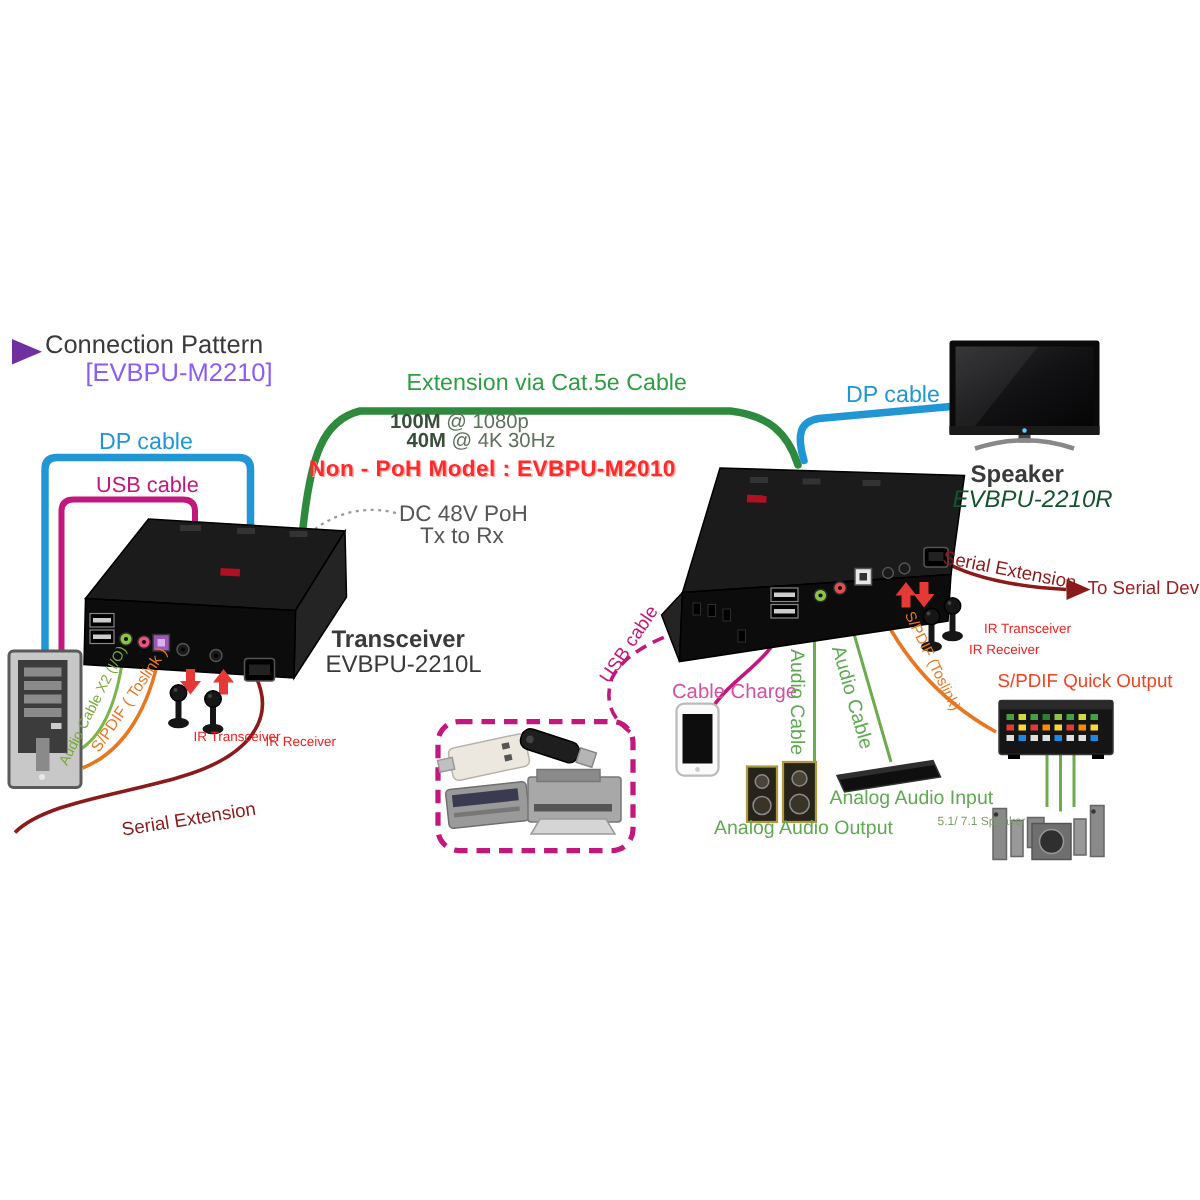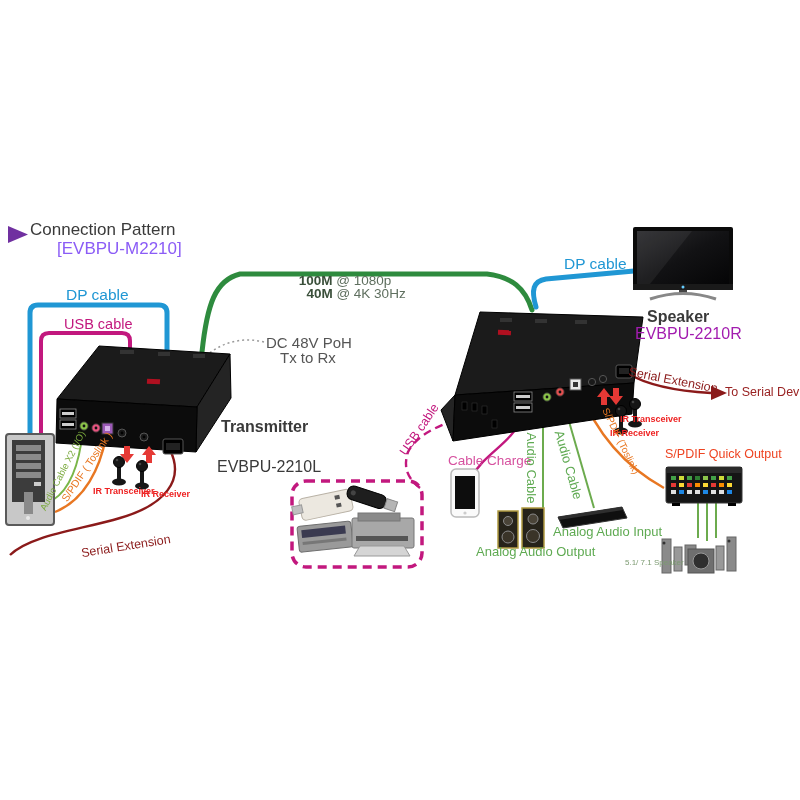--- a/index.html
+++ b/index.html
@@ -7,58 +7,58 @@
          font-family:"Liberation Sans",sans-serif;}
   .stage svg{position:absolute;left:0;top:0;}
   .lbl{position:absolute;white-space:pre;line-height:1.1;}
   .rot{transform-origin:center;}
   .blue{color:#2097d4;}
   .mag{color:#c2187e;}
   .grn{color:#2e9e44;}
   .agrn{color:#5faa52;}
   .ygrn{color:#7aa93c;}
   .org{color:#e87722;}
-  .red{color:#ee2222;font-weight:bold;}
+  .red{color:#ee2222;font-weight:normal;padding-left:36px;}
   .dred{color:#8b1a1a;}
   .b{font-weight:bold;}
   .title-main{left:30px;top:221px;font-size:17px;color:#3a3a3a;}
   .title-model{left:57px;top:240px;font-size:17px;color:#8b5cf6;}
   .ext-title{left:271px;top:247px;font-size:15.5px;}
-  .spec{top:274px;left:260px;width:170px;text-align:center;font-size:13.5px;color:#5f6f5f;}
+  .spec{top:274px;left:260px;width:170px;font-size:13.5px;color:#5f6f5f;}
   .spec2{top:287px;left:271px;}
   .spec .num{font-weight:bold;color:#3a4f3a;}
   .nonpoh{left:206px;top:305px;font-size:15px;font-weight:bold;color:#ff2a2a;
           letter-spacing:.3px;text-shadow:1px 1px 0 rgba(255,160,160,.85);}
   .poh1{left:266px;top:335px;font-size:15px;color:#555;}
   .poh2{left:280px;top:350px;font-size:15px;color:#555;}
   .txdp{left:66px;top:286px;font-size:15.5px;}
   .txusb{left:64px;top:317px;font-size:14.5px;}
   .txname{left:221px;top:418px;font-size:16px;color:#3a3a3a;}
-  .txmodel{left:217px;top:458px;font-size:16px;color:#3a3a3a;}
+  .txmodel{left:217px;top:435px;font-size:16px;color:#3a3a3a;}
   .txaudio{left:63px;top:471px;font-size:9.5px;transform:translate(-50%,-50%) rotate(-63deg);}
   .txspdif{left:87px;top:467px;font-size:10.5px;transform:translate(-50%,-50%) rotate(-56deg);}
   .txirt{left:93px;top:487px;font-size:9px;}
   .txirr{left:141px;top:490px;font-size:9px;}
   .txserial{left:126px;top:547px;font-size:12.5px;transform:translate(-50%,-50%) rotate(-9deg);}
   .rxdp{left:564px;top:255px;font-size:15.5px;}
   .rxname{left:647px;top:308px;font-size:16px;color:#3a3a3a;}
-  .rxmodel{left:635px;top:325px;font-size:16px;color:#a21caf;}
+  .rxmodel{left:635px;top:325px;font-size:16px;color:#14532d;font-style:italic;}
   .rxserial{left:673px;top:381px;font-size:12.5px;transform:translate(-50%,-50%) rotate(11deg);}
   .toserial{left:725px;top:386px;font-size:12.5px;color:#992222;}
   .rxirt{left:620px;top:415px;font-size:9px;}
   .rxirr{left:610px;top:429px;font-size:9px;}
   .rxspdif{left:621px;top:441px;font-size:10px;transform:translate(-50%,-50%) rotate(64deg);}
   .rxusb{left:420px;top:430px;font-size:12.5px;transform:translate(-50%,-50%) rotate(-56deg);}
   .qc{left:448px;top:454px;font-size:13.5px;color:#d6519f;}
   .ac1{left:531px;top:468px;font-size:13px;transform:translate(-50%,-50%) rotate(90deg);}
   .ac2{left:568px;top:465px;font-size:13px;transform:translate(-50%,-50%) rotate(74deg);}
   .aout{left:476px;top:545px;font-size:13px;}
   .ain{left:553px;top:525px;font-size:13px;}
   .spout{left:665px;top:448px;font-size:12.5px;color:#ee4422;}
-  .spk51{left:625px;top:559px;font-size:8px;color:#7d9b72;}
+  .spk51{left:625px;top:544px;font-size:8px;color:#7d9b72;}
 </style>
 </head>
 <body>
 
 <div class="stage">
 
 <svg width="800" height="800" viewBox="0 0 800 800">
   <defs>
     <linearGradient id="tvg" x1="0" y1="0" x2="1" y2="1">
       <stop offset="0" stop-color="#2b2b2e"></stop>
@@ -280,28 +280,30 @@
     <rect x="688" y="549" width="26" height="24" fill="#6f6f6f" stroke="#555"></rect>
     <circle cx="701" cy="561" r="8" fill="#2f2f2f" stroke="#999"></circle>
     <circle cx="664" cy="543" r="1.5" fill="#333"></circle>
         <circle cx="729" cy="541" r="1.5" fill="#333"></circle>
   </g>
 </svg>
 
   <div class="lbl title-main">Connection Pattern</div>
   <div class="lbl title-model">[EVBPU-M2210]</div>
 
+  <div class="lbl ext-title grn">Extension via Cat.5e Cable</div>
   <div class="lbl spec"><span class="num">100M</span><span> @ 1080p</span></div>
   <div class="lbl spec spec2"><span class="num">40M</span><span> @ 4K 30Hz</span></div>
+  <div class="lbl nonpoh">Non - PoH Model : EVBPU-M2010</div>
   <div class="lbl poh1">DC 48V PoH</div>
   <div class="lbl poh2">Tx to Rx</div>
 
   <div class="lbl txdp blue">DP cable</div>
   <div class="lbl txusb mag">USB cable</div>
-  <div class="lbl txname b">Transmitter</div>
+  <div class="lbl txname b">Transceiver</div>
   <div class="lbl txmodel">EVBPU-2210L</div>
   <div class="lbl rot txaudio ygrn">Audio Cable X2 (I/O)</div>
   <div class="lbl rot txspdif org">S/PDIF ( Toslink )</div>
   <div class="lbl txirt red">IR Transceiver</div>
   <div class="lbl txirr red">IR Receiver</div>
   <div class="lbl rot txserial dred">Serial Extension</div>
 
   <div class="lbl rxdp blue">DP cable</div>
   <div class="lbl rxname b">Speaker</div>
   <div class="lbl rxmodel">EVBPU-2210R</div>

